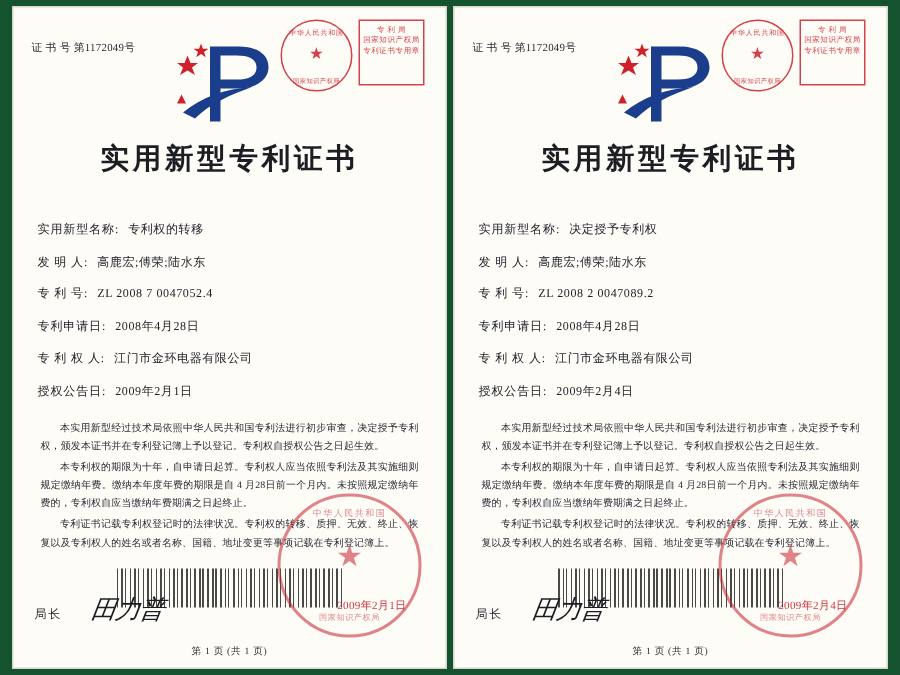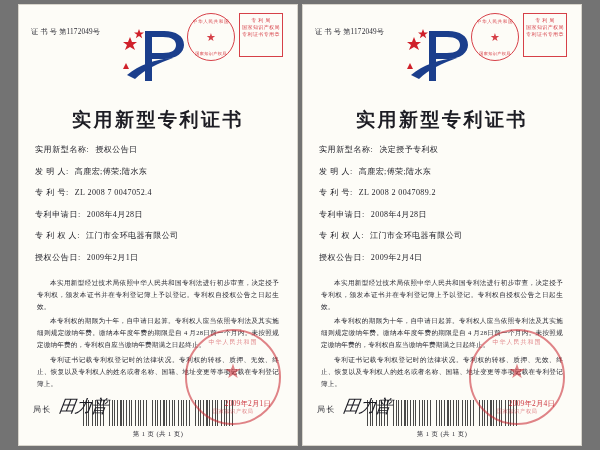--- a/index.html
+++ b/index.html
@@ -10,24 +10,24 @@
   body {
     width: 600px;
     height: 450px;
     font-family: "Liberation Serif", serif;
     overflow: hidden;
   }
   .page {
     position: relative;
     width: 600px;
     height: 450px;
-    background: #737373;
+    background: #14532d;
     display: flex;
     gap: 4px;
-    padding: 4px 18px;
+    padding: 4px 8px;
     box-sizing: border-box;
   }
   .cert {
     position: relative;
     width: 294px;
     height: 442px;
     background: #fdfcf7;
     border: 1px solid #d8d5cc;
     box-sizing: border-box;
     overflow: hidden;
@@ -114,31 +114,31 @@
     position: absolute;
     left: 50%;
     top: 14px;
     transform: translateX(-50%);
     width: 86px;
     height: 62px;
   }
   .emblem svg { display: block; }
   
   .title {
-    margin-top: 36px;
+    margin-top: 22px;
     text-align: center;
     font-size: 19px;
     font-weight: bold;
     letter-spacing: 2.5px;
     color: #1d1d24;
     font-family: "Liberation Serif", serif;
   }
   
   .fields {
-    margin-top: 11px;
+    margin-top: 28px;
     padding: 0 6px;
   }
   .field {
     display: flex;
     align-items: baseline;
     font-size: 8px;
     margin-bottom: 10.5px;
     white-space: nowrap;
   }
   .field .lbl {
@@ -178,21 +178,21 @@
     left: 0; right: 0;
     bottom: 26px;
     height: 62px;
   }
   .director {
     position: absolute;
     left: 14px;
     bottom: 4px;
     display: flex;
     align-items: flex-end;
-    gap: 8px;
+    gap: 20px;
   }
   .director .lbl {
     font-size: 8px;
     letter-spacing: 1.2px;
   }
   .sig {
     font-family: "Liberation Serif", serif;
     font-size: 17px;
     font-style: italic;
     color: #1c1c24;
@@ -284,21 +284,21 @@
             <polygon points="24,4 25.3,7.5 29,7.5 26,9.7 27.2,13.2 24,11 20.8,13.2 22,9.7 19,7.5 22.7,7.5" fill="#d0202a"></polygon>
           </svg>
         </div>
       </div>
 
       <div class="title">实用新型专利证书</div>
 
       <div class="fields">
         <div class="field">
           <span class="lbl">实用新型名称:</span>
-          <span class="val">授权公告日</span>
+          <span class="val">专利权的转移</span>
         </div>
         <div class="field">
           <span class="lbl">发  明  人:</span>
           <span class="val">高鹿宏;傅荣;陆水东</span>
         </div>
         <div class="field">
           <span class="lbl">专  利  号:</span>
           <span class="val">ZL 2008 7 0047052.4</span>
         </div>
         <div class="field">

